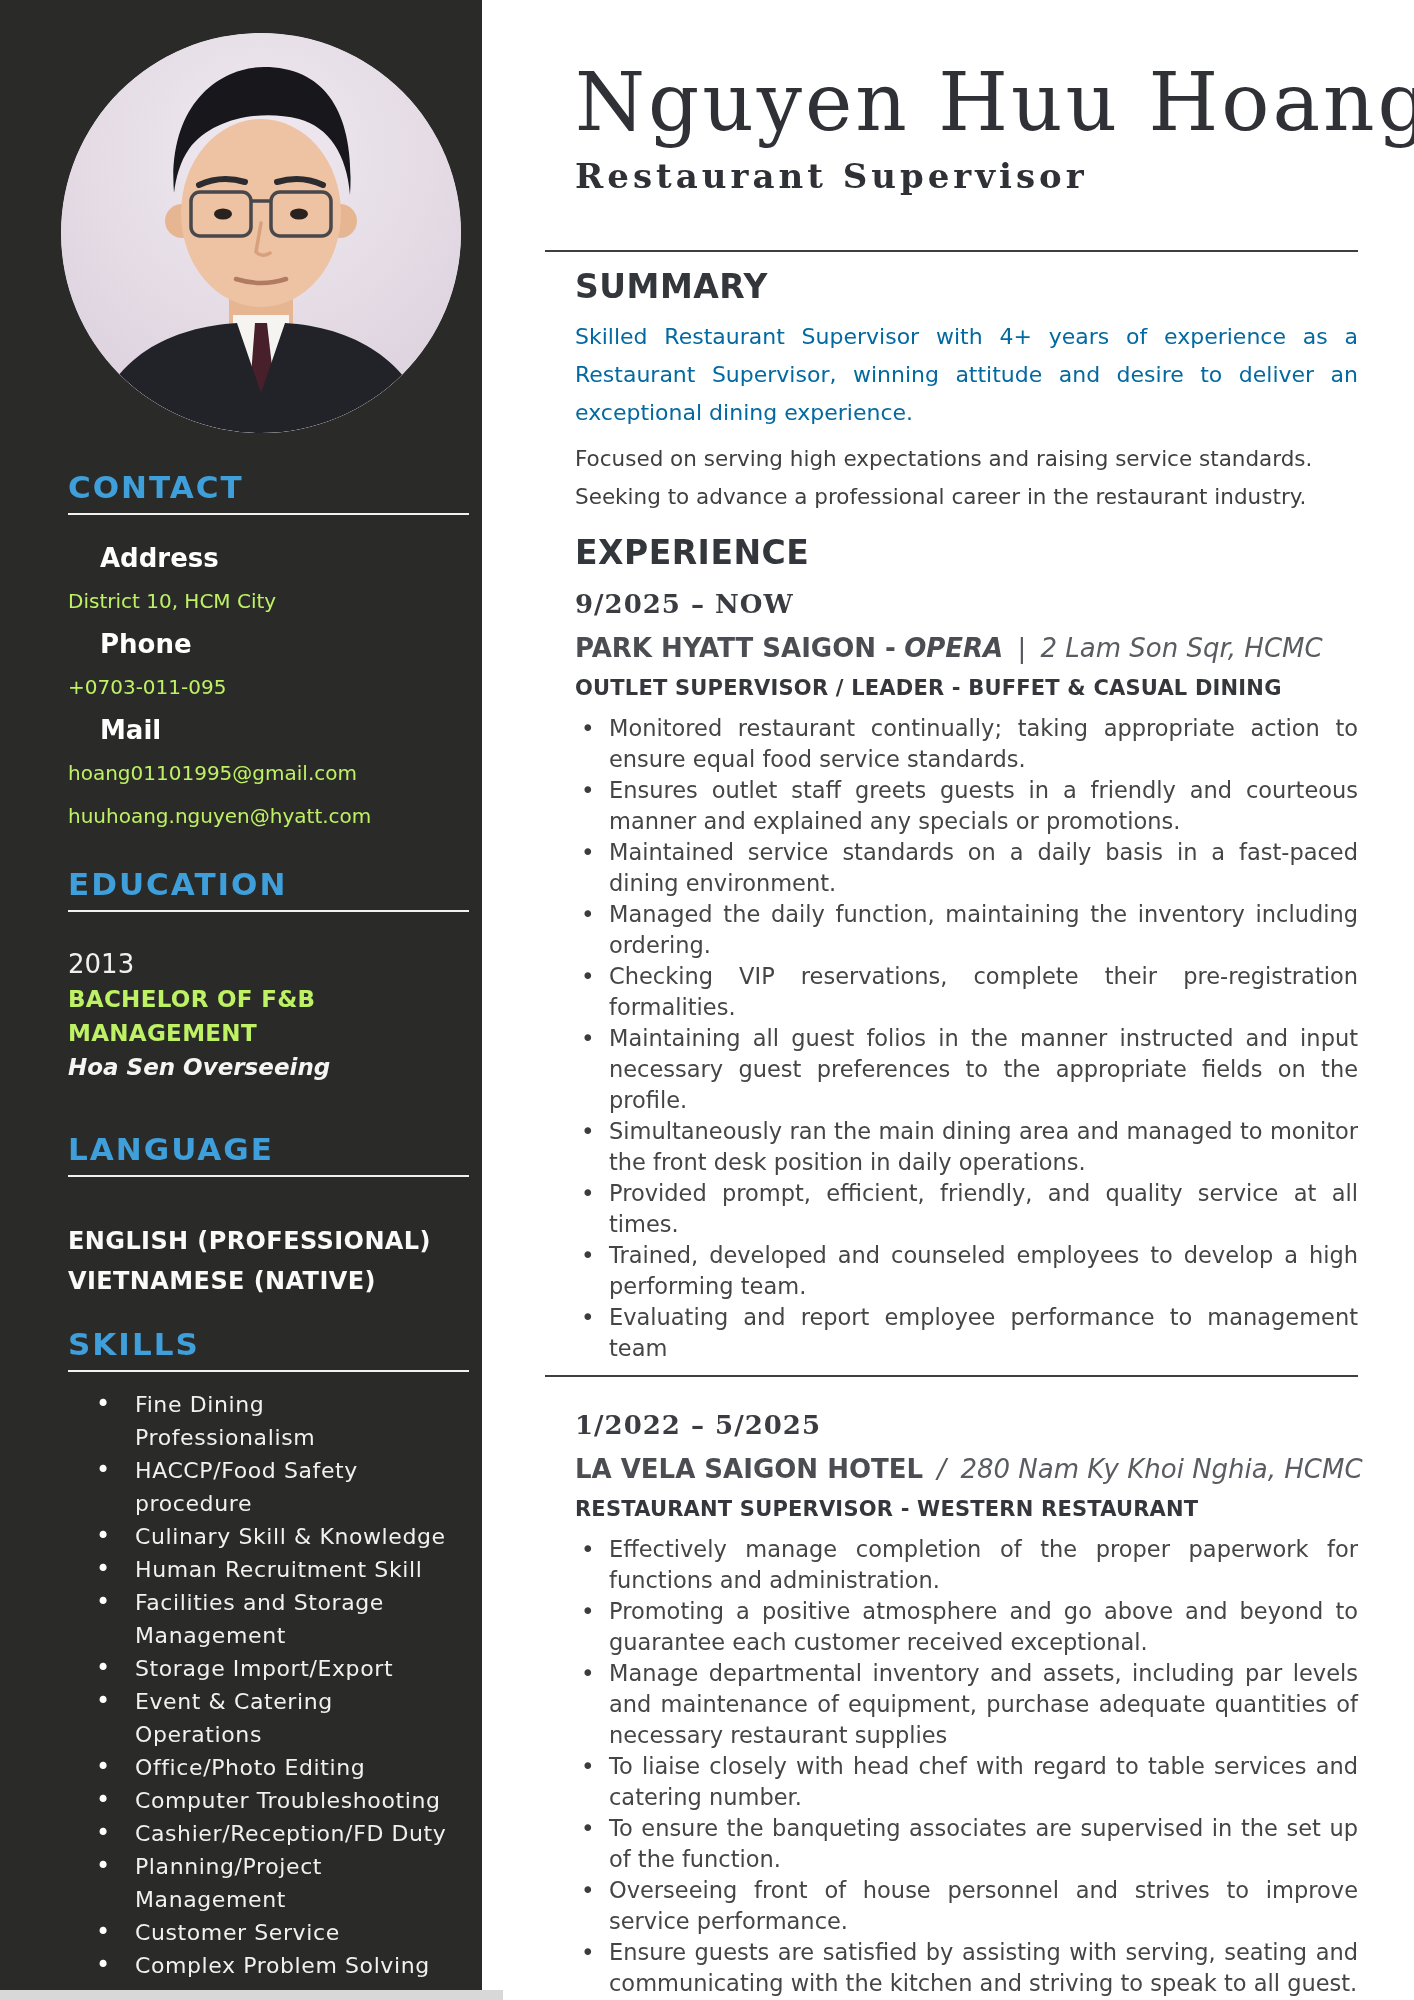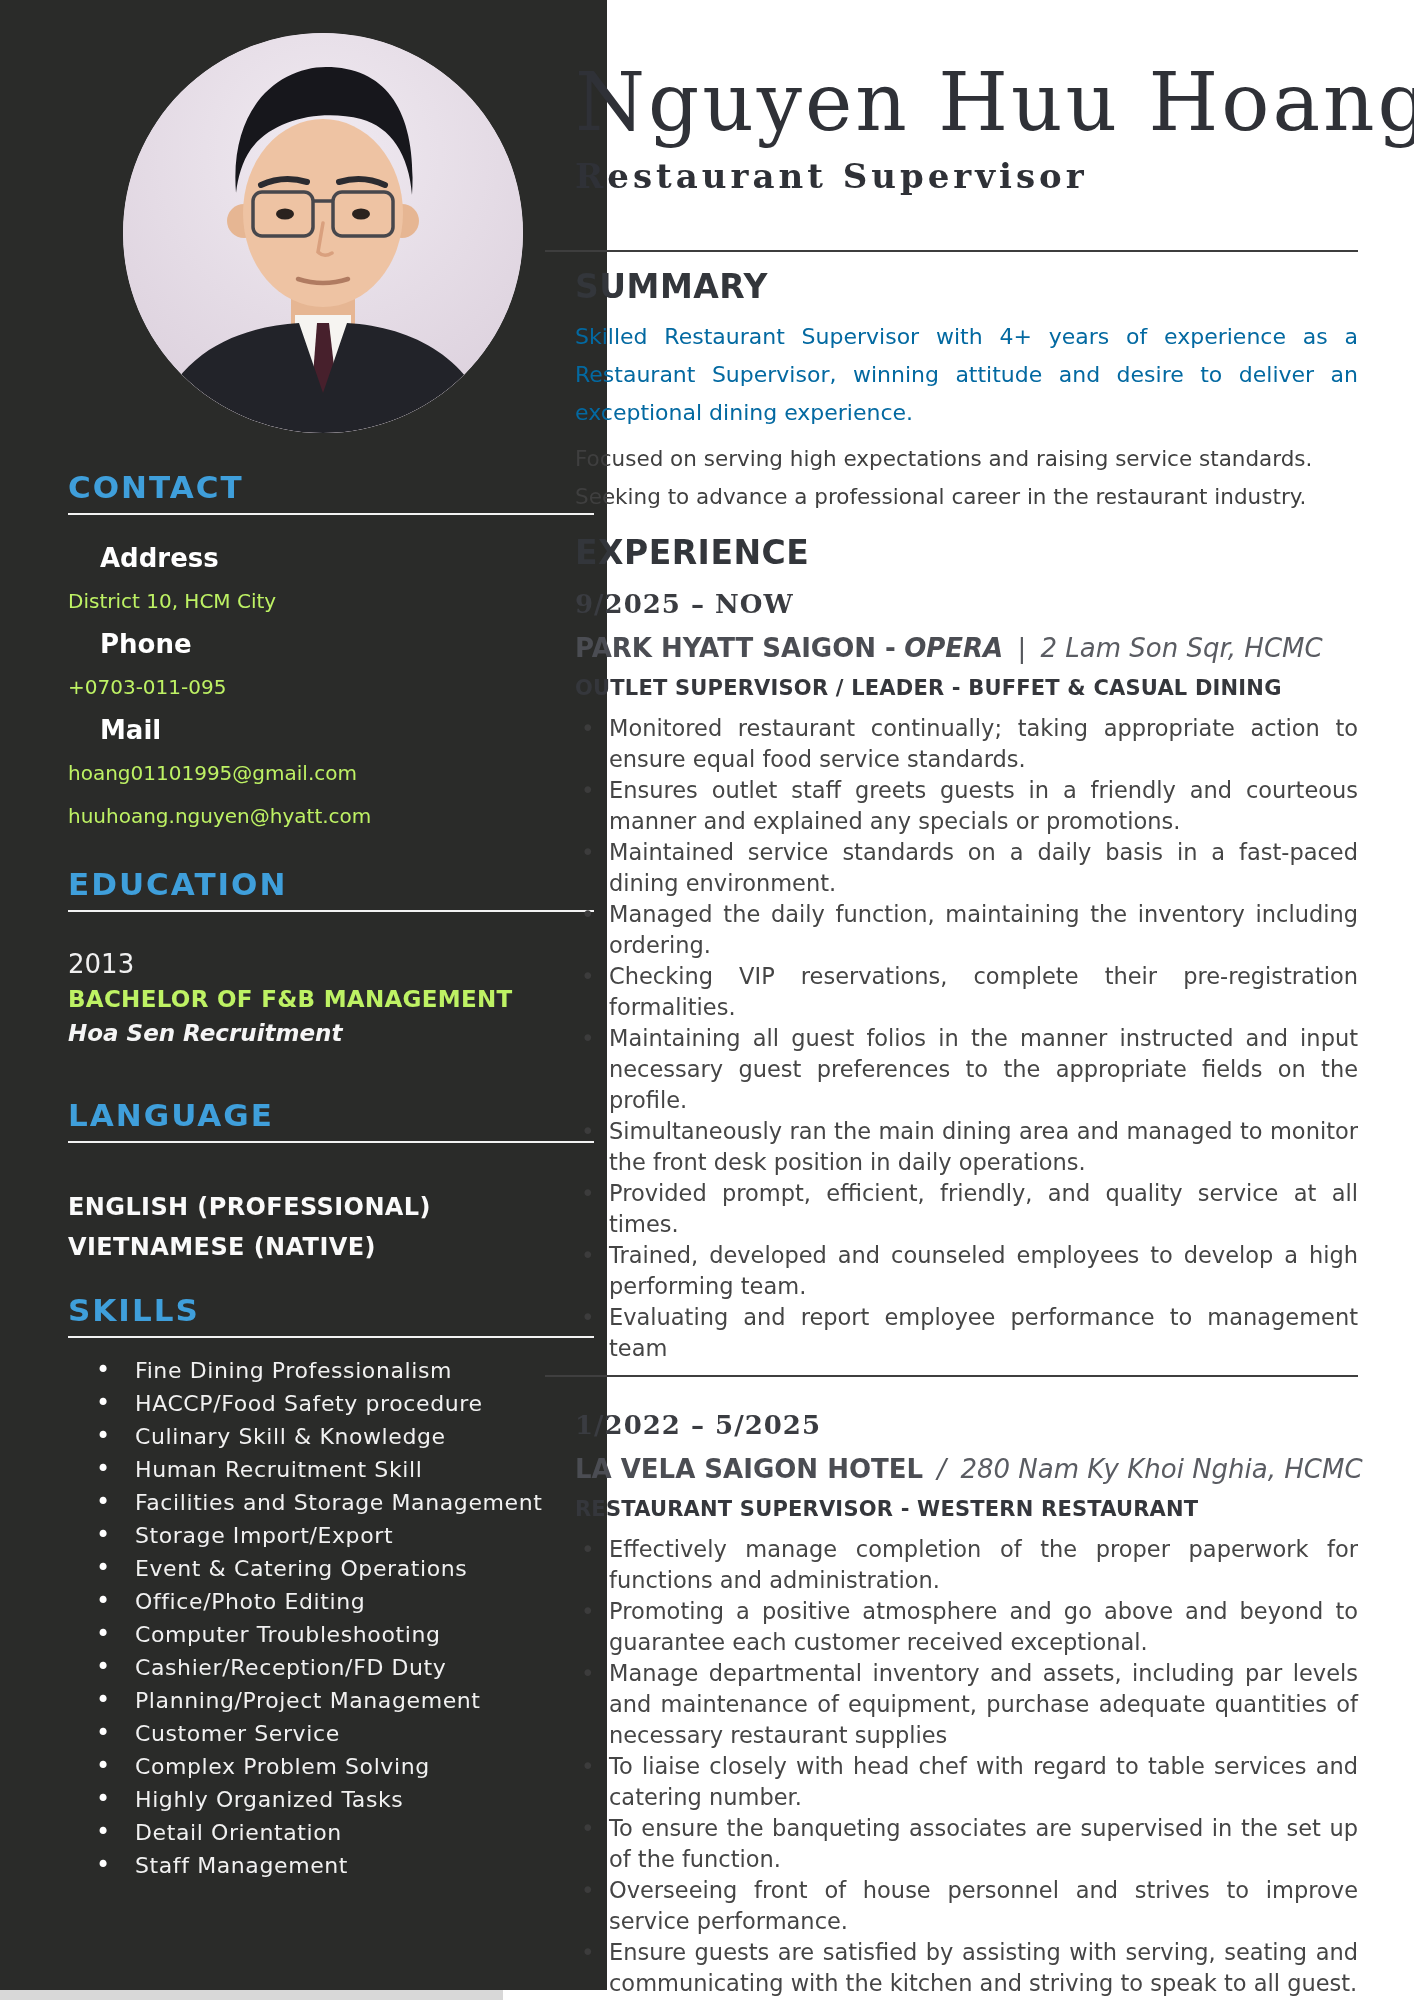--- a/index.html
+++ b/index.html
@@ -3,21 +3,21 @@
 <meta charset="utf-8">
 <style>
   html,body{margin:0;padding:0;}
   body{
     width:1414px;height:2000px;position:relative;background:#ffffff;
     font-family:"DejaVu Sans","Liberation Sans",sans-serif;
     -webkit-font-smoothing:antialiased;overflow:hidden;
   }
   
   .sidebar{
-    position:absolute;left:0;top:0;width:607px;height:1990px;
+    position:absolute;left:0;top:0;width:482px;height:1990px;
     background:#2a2b29;box-sizing:border-box;
     padding:0 13px 0 68px;color:#f2f2f2;
   }
   .sidebar-bottom-strip{
     position:absolute;left:0;top:1990px;width:503px;height:10px;background:#d8d8d8;
   }
   .photo{
     width:400px;height:400px;border-radius:50%;overflow:hidden;
     margin:33px auto 0 auto;position:relative;left:-8px;
     background:#e7dfe8;
@@ -141,21 +141,21 @@
     <div class="contact-label">Mail</div>
     <div class="contact-value">hoang01101995@gmail.com</div>
     <div class="contact-value">huuhoang.nguyen@hyatt.com</div>
   </div>
 
   <div class="side-heading h-education">EDUCATION</div>
   <div class="side-rule"></div>
   <div class="edu-block">
     <div class="edu-year">2013</div>
     <div class="edu-degree">BACHELOR OF F&amp;B MANAGEMENT</div>
-    <div class="edu-school">Hoa Sen Recruitment</div>
+    <div class="edu-school">Hoa Sen Overseeing</div>
   </div>
 
   <div class="side-heading h-language">LANGUAGE</div>
   <div class="side-rule"></div>
   <div class="lang-block">
     <div class="lang-item">ENGLISH (PROFESSIONAL)</div>
     <div class="lang-item">VIETNAMESE (NATIVE)</div>
   </div>
 
   <div class="side-heading h-skills">SKILLS</div>

